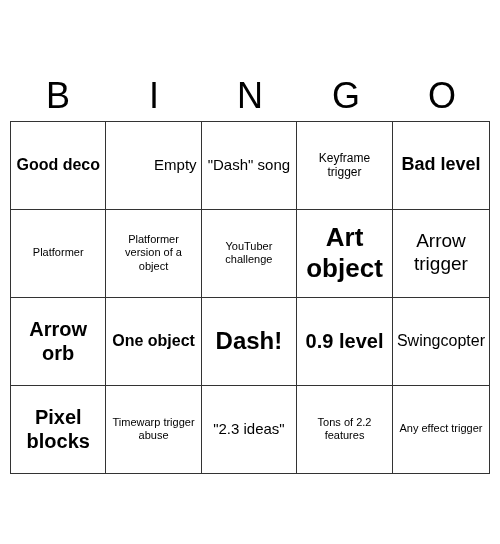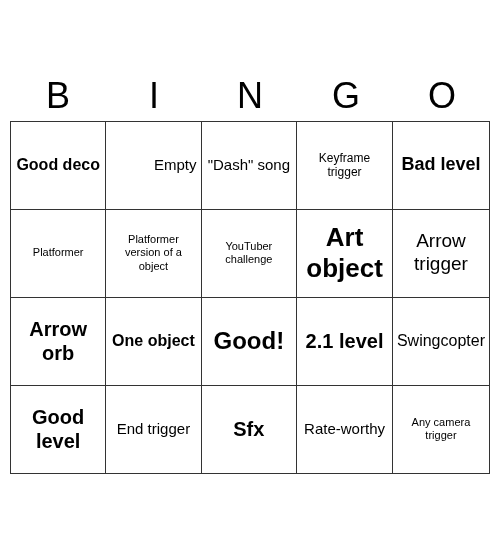--- a/index.html
+++ b/index.html
@@ -71,26 +71,26 @@
         <tr>
           <td style="font-size: 11px;">Platformer</td>
           <td style="font-size: 11px;">Platformer version of a object</td>
           <td style="font-size: 11px;">YouTuber challenge</td>
           <td style="font-size: 26px; font-weight: bold;">Art object</td>
           <td style="font-size: 19px;">Arrow trigger</td>
         </tr>
         <tr>
           <td style="font-size: 20px; font-weight: bold;">Arrow orb</td>
           <td style="font-size: 16px; font-weight: bold;">One object</td>
-          <td style="font-size: 24px; font-weight: bold;">Good!</td>
-          <td style="font-size: 20px; font-weight: bold;">2.1 level</td>
+          <td style="font-size: 24px; font-weight: bold;">Dash!</td>
+          <td style="font-size: 20px; font-weight: bold;">0.9 level</td>
           <td style="font-size: 16px;">Swingcopter</td>
         </tr>
         <tr>
-          <td style="font-size: 20px; font-weight: bold;">Good level</td>
-          <td style="font-size: 15px;">End trigger</td>
-          <td style="font-size: 20px; font-weight: bold;">Sfx</td>
-          <td style="font-size: 15px;">Rate-worthy</td>
-          <td style="font-size: 11px;">Any camera trigger</td>
+          <td style="font-size: 20px; font-weight: bold;">Pixel blocks</td>
+          <td style="font-size: 11px;">Timewarp trigger abuse</td>
+          <td style="font-size: 15px;">"2.3 ideas"</td>
+          <td style="font-size: 11px;">Tons of 2.2 features</td>
+          <td style="font-size: 11px;">Any effect trigger</td>
         </tr>
       </tbody>
   </table>
 </div>
 
 </body></html>

